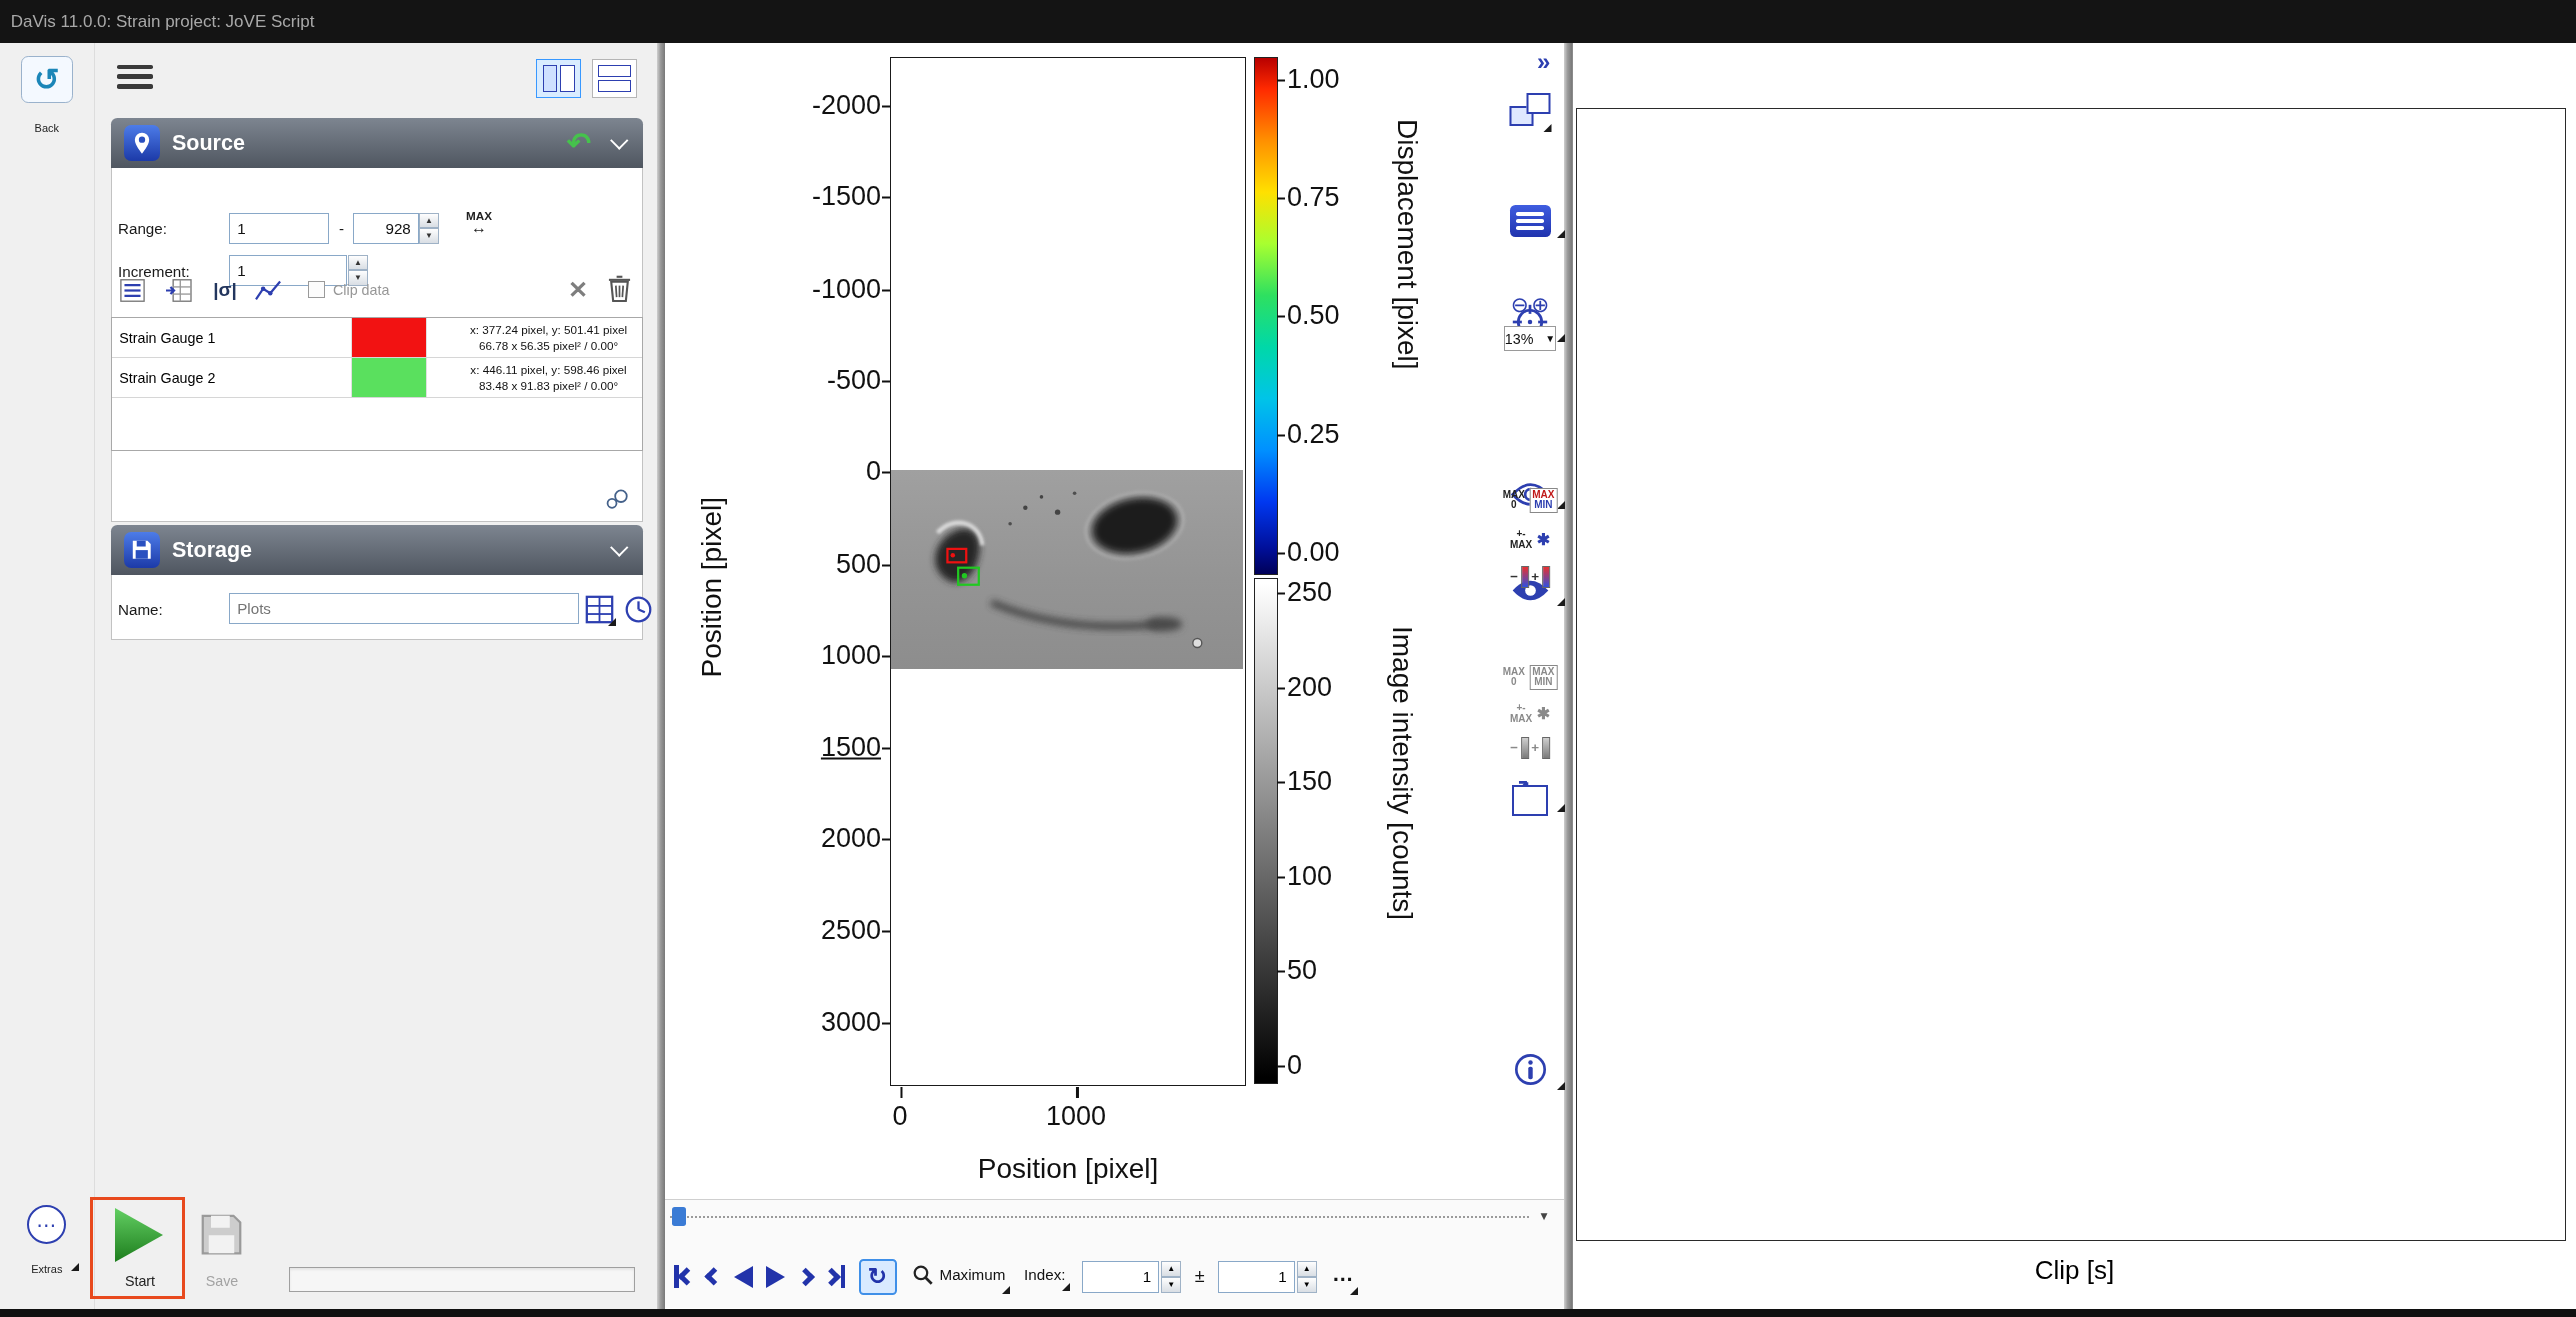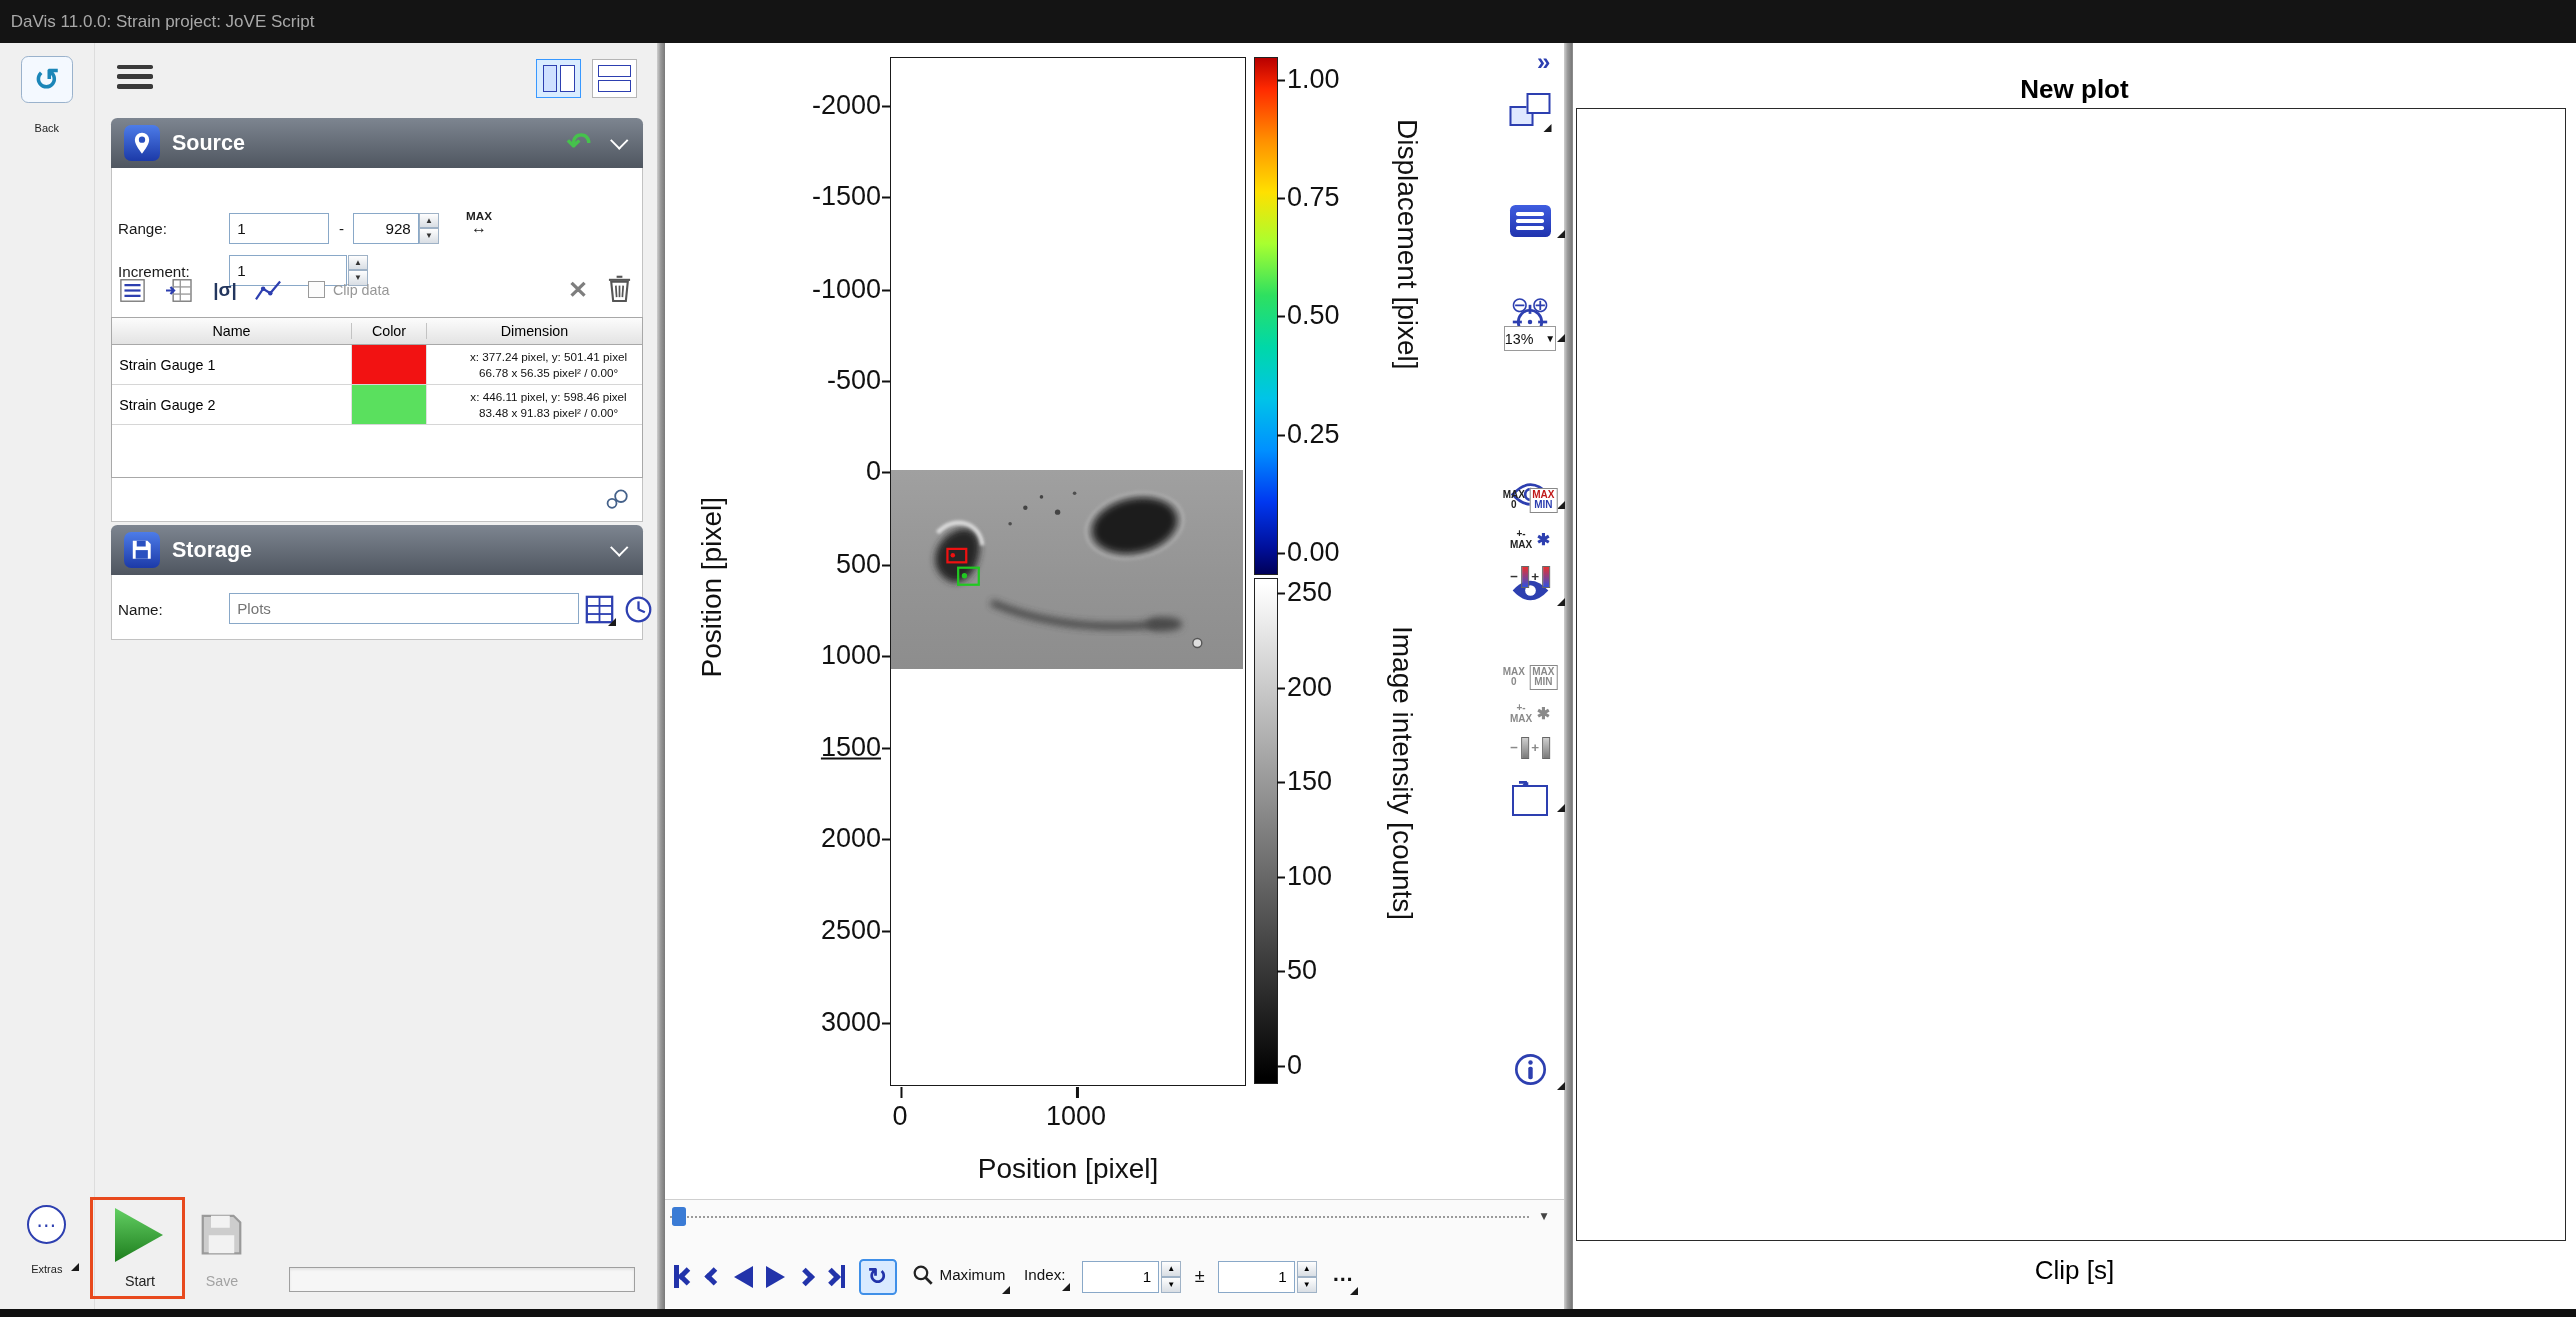--- a/index.html
+++ b/index.html
@@ -255,25 +255,20 @@
           <line x1="1" y1="3" x2="12" y2="3" stroke="#555" stroke-width="1.1"></line>
           <line x1="5" y1="1.4" x2="8" y2="1.4" stroke="#555" stroke-width="1.1"></line>
           <path d="M2.2 4h8.6l-1 10H3.2z" fill="none" stroke="#555" stroke-width="1.1"></path>
           <line x1="4.6" y1="6" x2="5" y2="12" stroke="#555" stroke-width=".9"></line>
           <line x1="6.5" y1="6" x2="6.5" y2="12" stroke="#555" stroke-width=".9"></line>
           <line x1="8.4" y1="6" x2="8" y2="12" stroke="#555" stroke-width=".9"></line>
         </svg>
     </span>
 
     <div class="tbl">
-      <div class="tbl-head">
-        <span class="c-name">Name</span>
-        <span class="c-color">Color</span>
-        <span class="c-dim">Dimension</span>
-      </div>
       <div class="tbl-row">
         <span class="td-name">Strain Gauge 1</span>
         <span class="td-color" style="background: rgb(242, 18, 18);"></span>
         <span class="td-dim">
           <span>x: 377.24 pixel, y: 501.41 pixel</span>
           <span>66.78 x 56.35 pixel² / 0.00°</span>
         </span>
       </div>
       <div class="tbl-row">
         <span class="td-name">Strain Gauge 2</span>
@@ -613,21 +608,20 @@
           <span>…</span>
           <span class="corner"></span>
         </span>
       </div>
     </div>
   </div>
 
   <div class="vsplit"></div>
 
   <div class="right-panel">
-    <div class="rp-title">New plot</div>
     <div class="rp-frame"></div>
     <div class="rp-xlabel">Clip [s]</div>
   </div>
 
 </div>
 
 <div class="bottom-edge"></div>
 
 
 </body></html>

